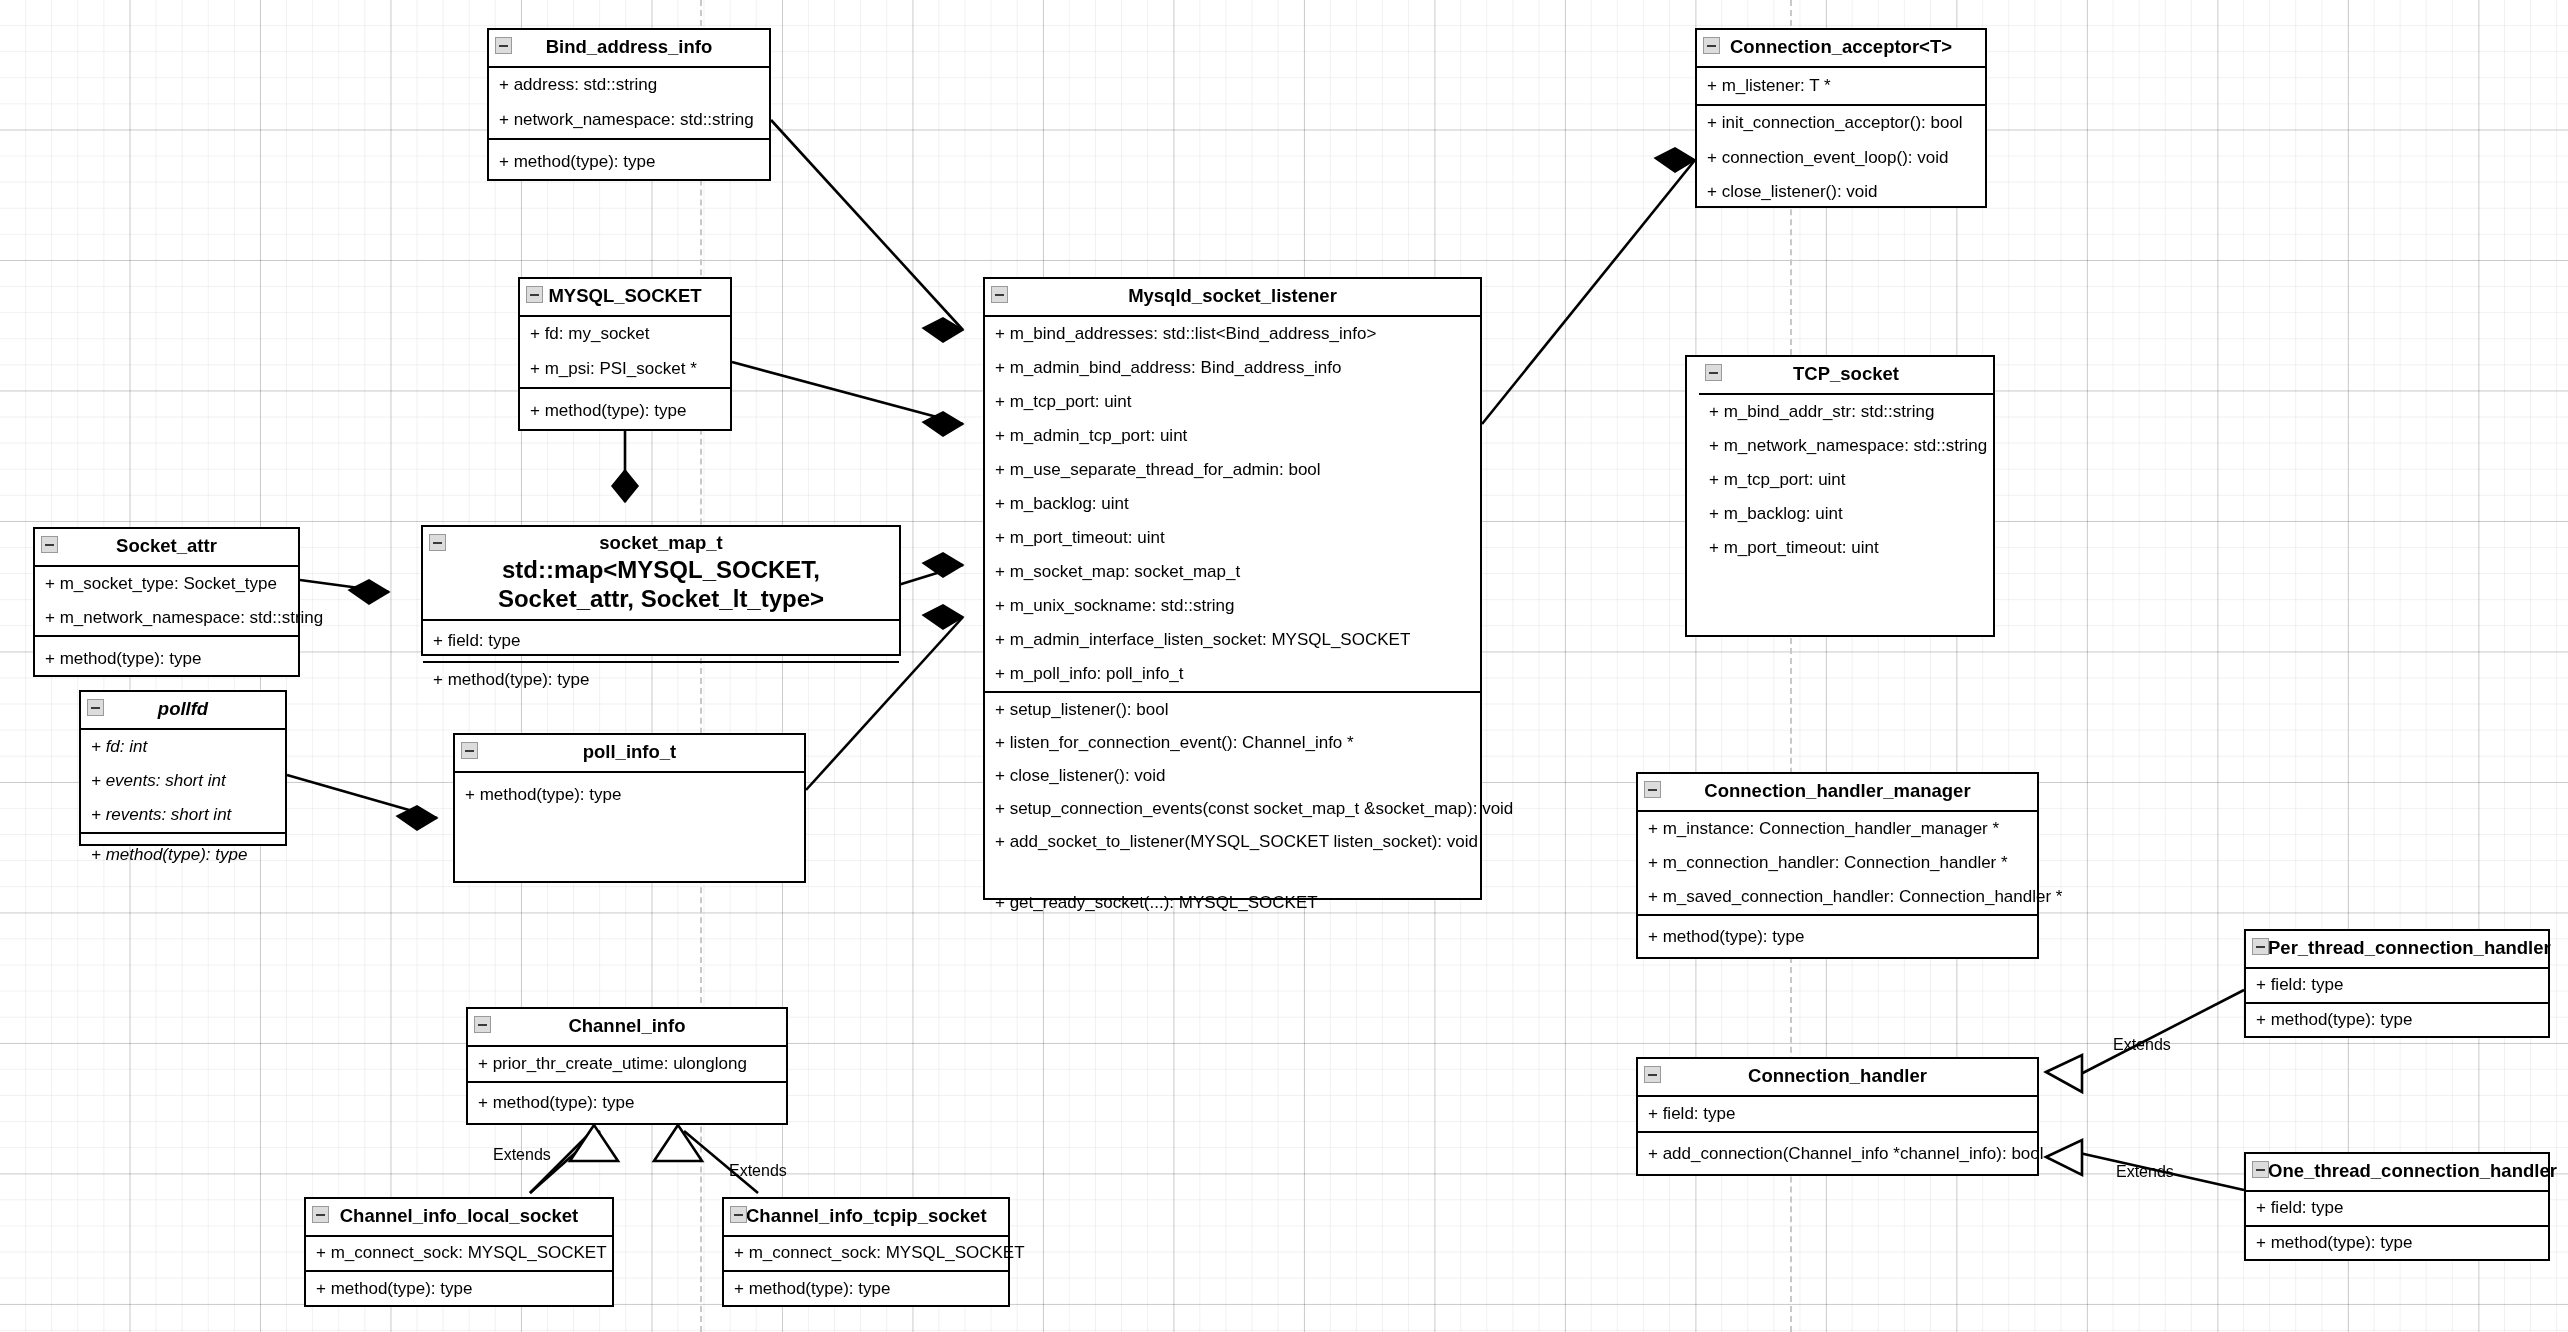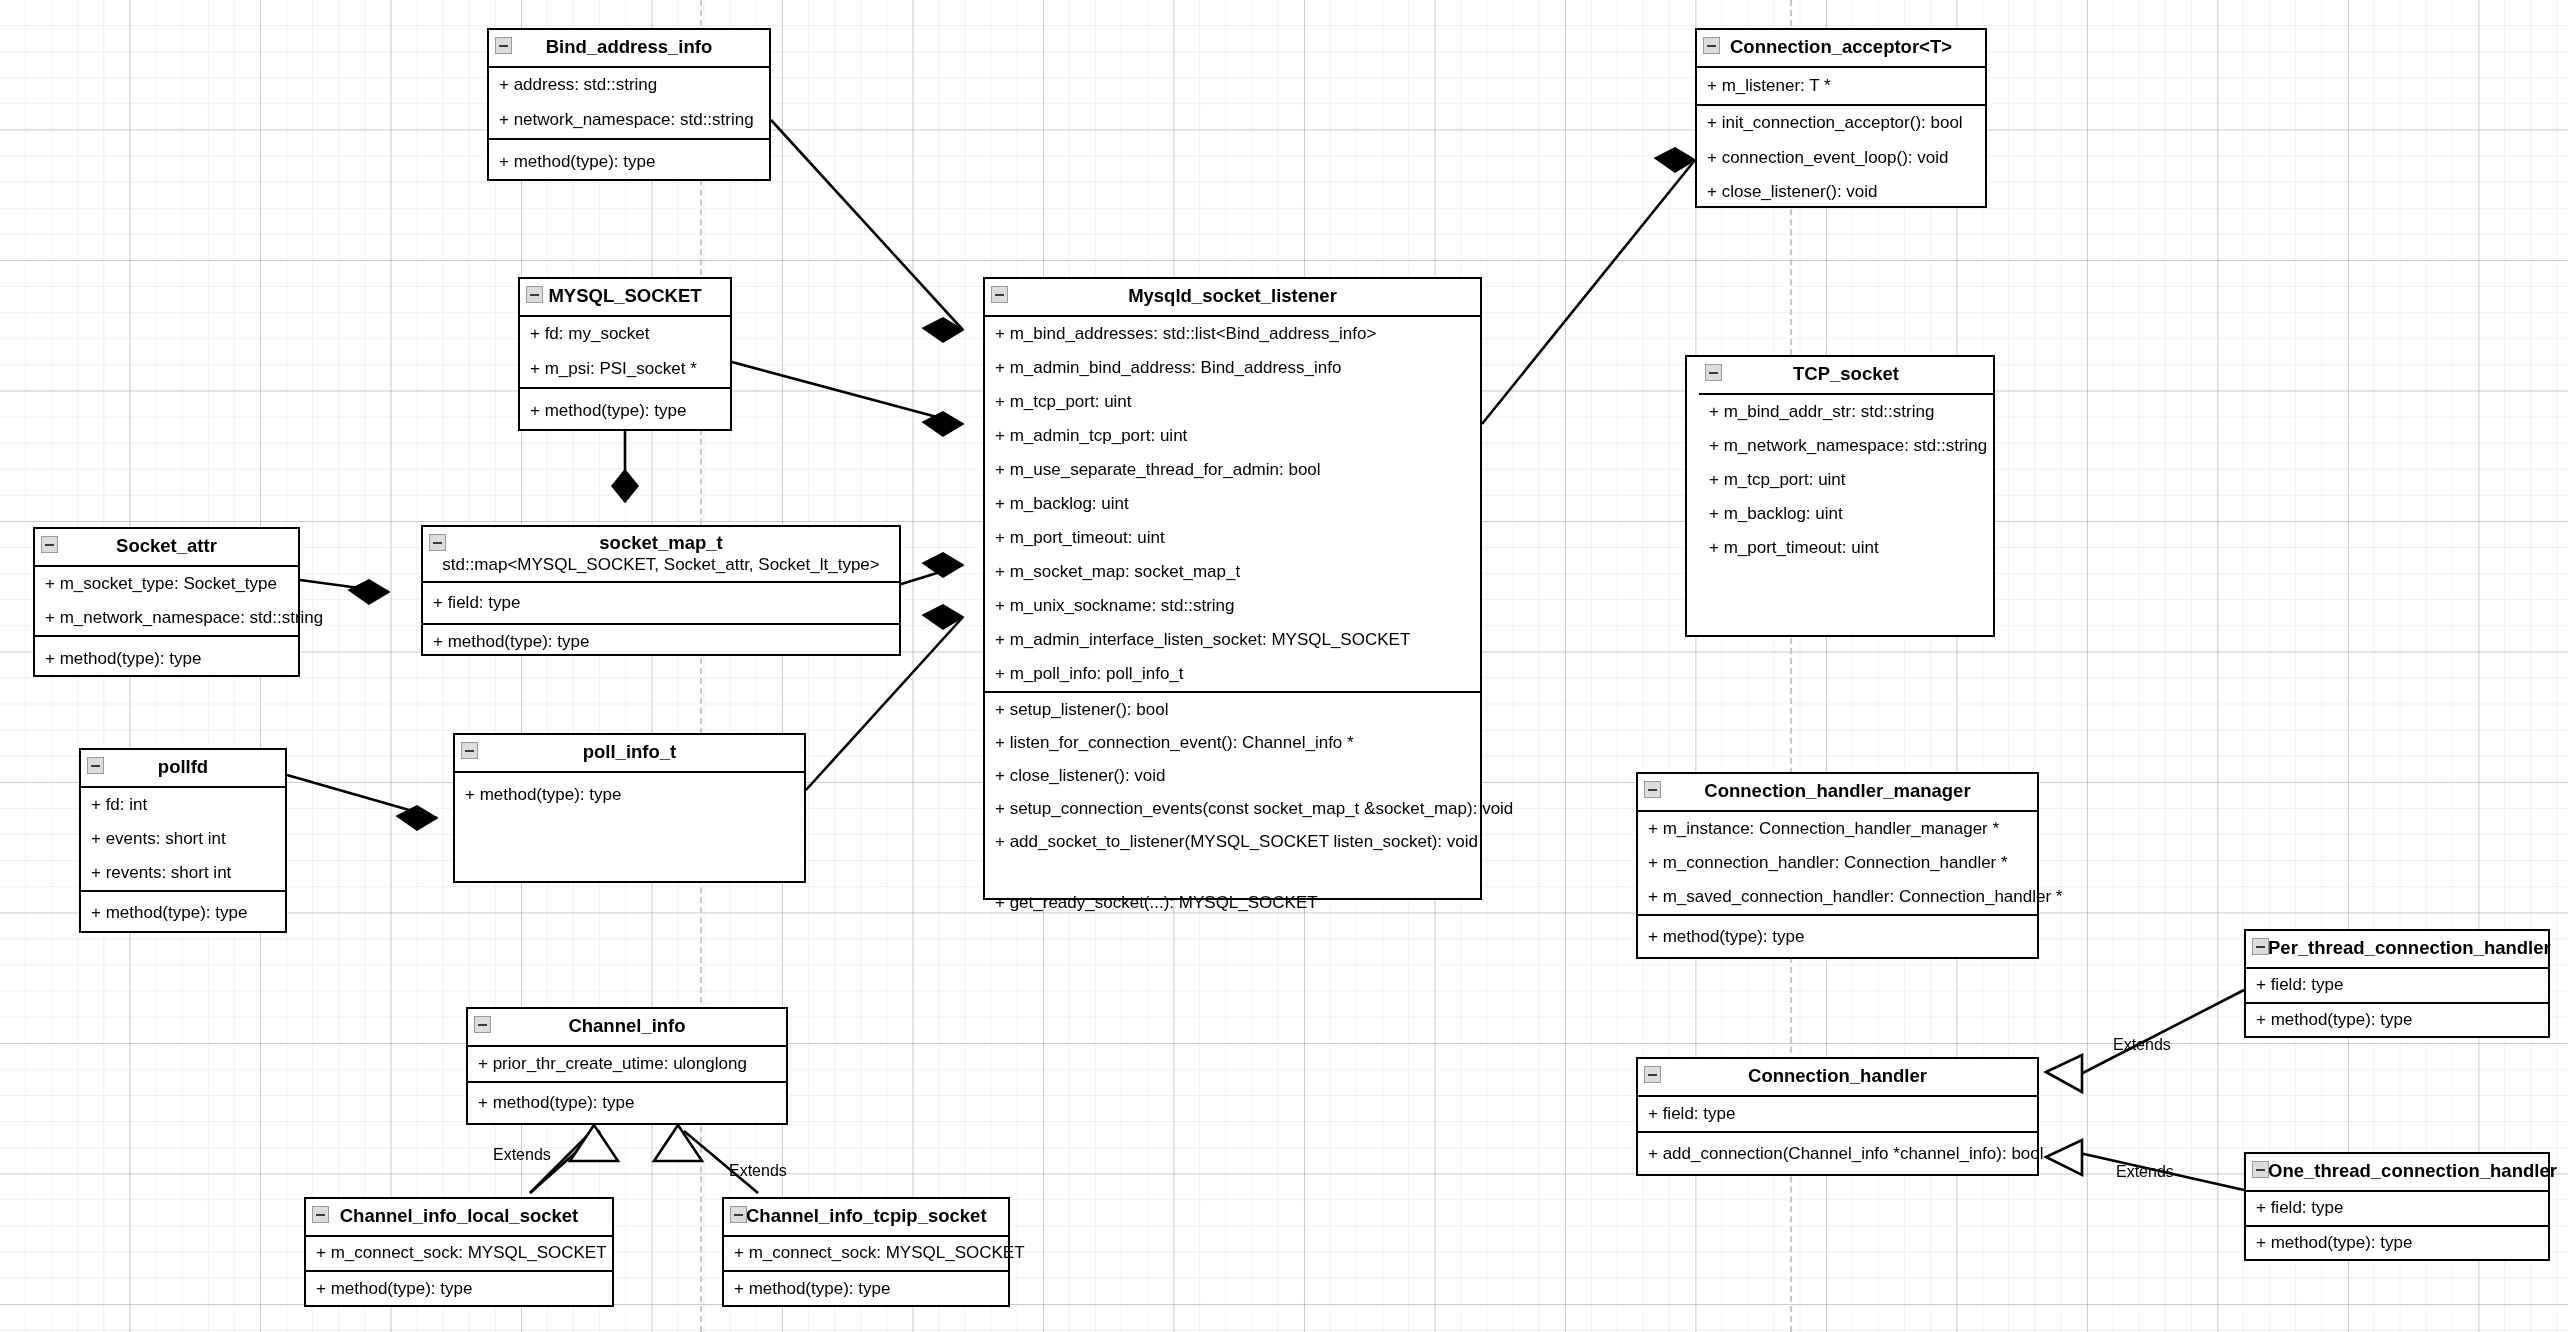--- a/index.html
+++ b/index.html
@@ -59,22 +59,22 @@
     line-height: 1.22;
     padding: 6px 22px 7px 22px;
     white-space: nowrap;
   }
   .uml-title.two-line {
     white-space: normal;
     padding: 5px 8px 6px 8px;
   }
   .uml-title .sub {
     display: block;
-    font-size: 17px;
-    font-weight: normal;
+    font-size: 24px;
+    font-weight: bold;
   }
   .minus-box {
     position: absolute;
     left: 6px;
     top: 7px;
     width: 17px;
     height: 17px;
     box-sizing: border-box;
     border: 1px solid #9a9a9a;
     background: #dcdcdc;
@@ -281,21 +281,21 @@
       <span class="sub">std::map&lt;MYSQL_SOCKET, Socket_attr, Socket_lt_type&gt;</span>
     </div>
     <div class="uml-section">
       <div class="uml-row" style="height:40px;">+ field: type</div>
     </div>
     <div class="uml-section">
       <div class="uml-row" style="height:33px;">+ method(type): type</div>
     </div>
   </div>
 
-  <div class="uml" style="left:79px; top:748px; width:208px; height:185px;">
+  <div class="uml" style="left:79px; top:690px; width:208px; height:156px;font-style:italic;">
     <div class="uml-title">
       <span class="minus-box"></span>
       <span>pollfd</span>
     </div>
     <div class="uml-section">
       <div class="uml-row" style="height:34px;">+ fd: int</div>
       <div class="uml-row" style="height:34px;text-align:right;">+ events: short int</div>
       <div class="uml-row" style="height:34px;">+ revents: short int</div>
     </div>
     <div class="uml-section">

